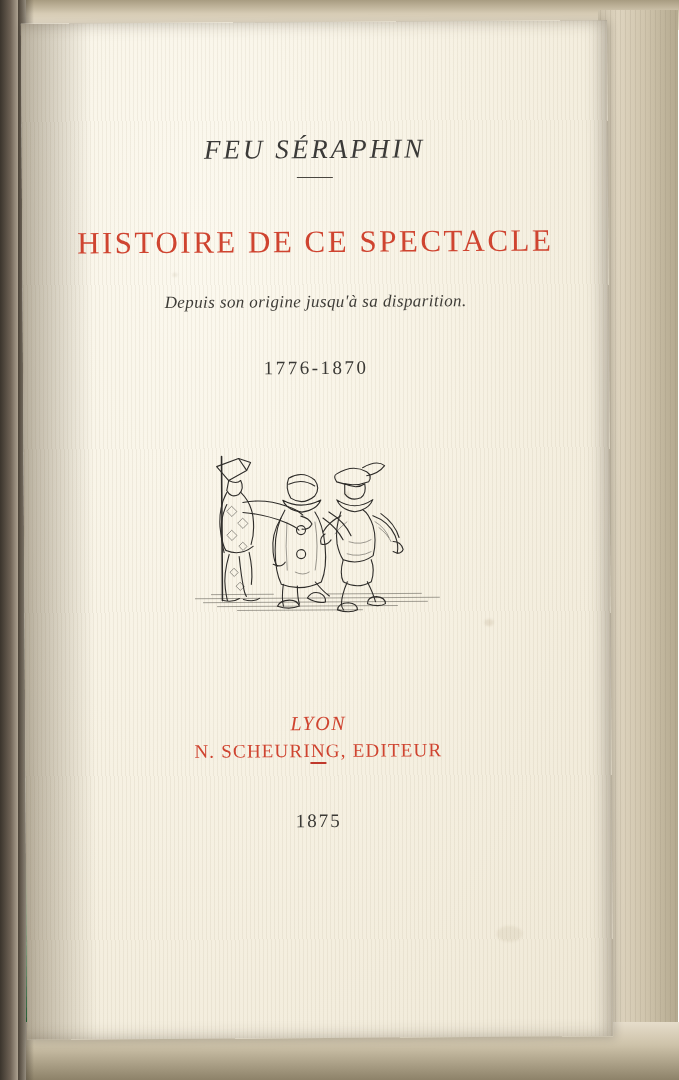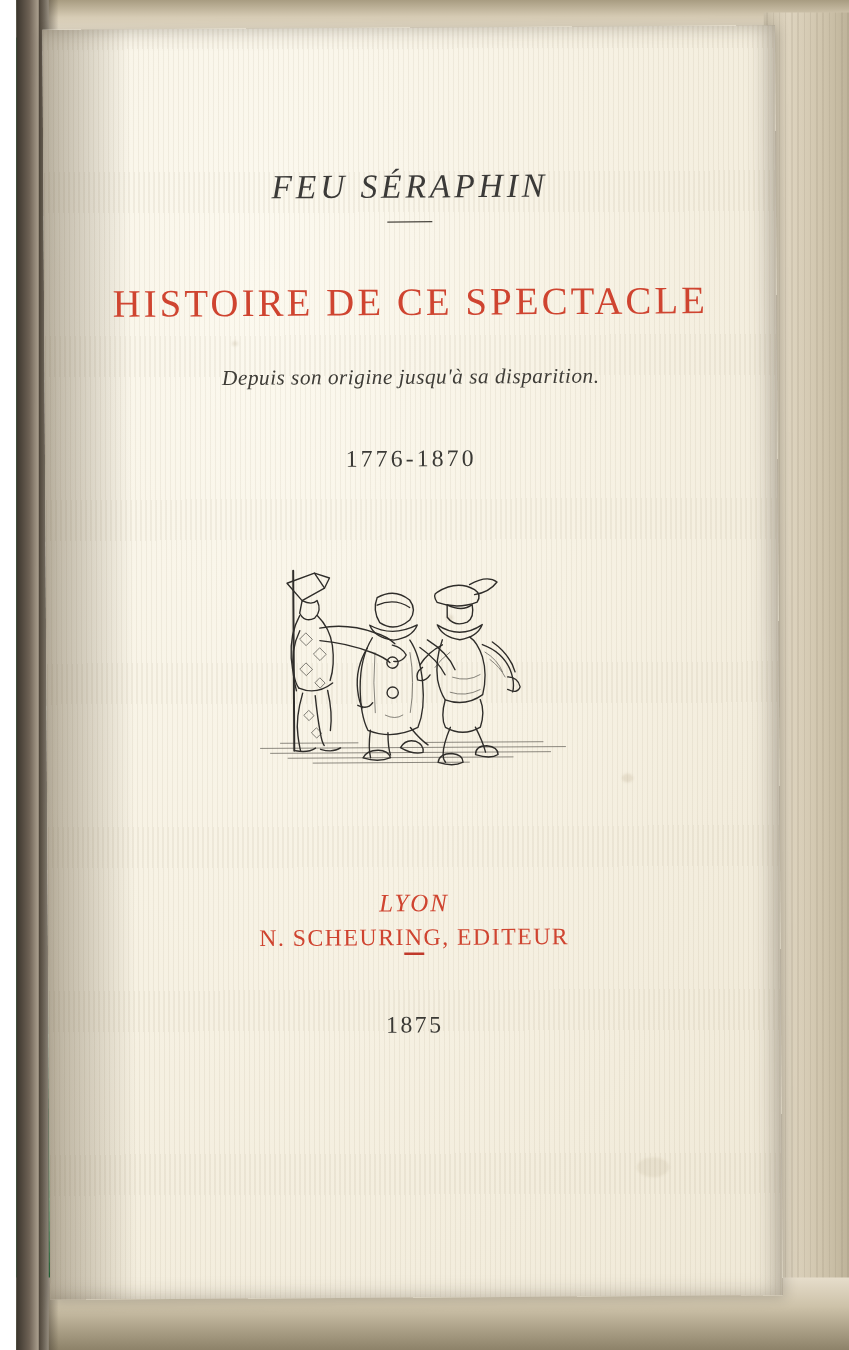--- a/index.html
+++ b/index.html
@@ -10,21 +10,21 @@
   body {
     width: 679px;
     height: 1080px;
     overflow: hidden;
     font-family: "Liberation Serif", serif;
   }
 
   
   .photo {
     position: absolute;
-    left: 13px; top: 0;
+    left: 0; top: 0;
     width: 581px;
     height: 1080px;
     background: #15803d;
   }
 
   
   .spine-shadow {
     position: absolute;
     left: 0; top: 0;
     width: 26px; height: 1080px;

